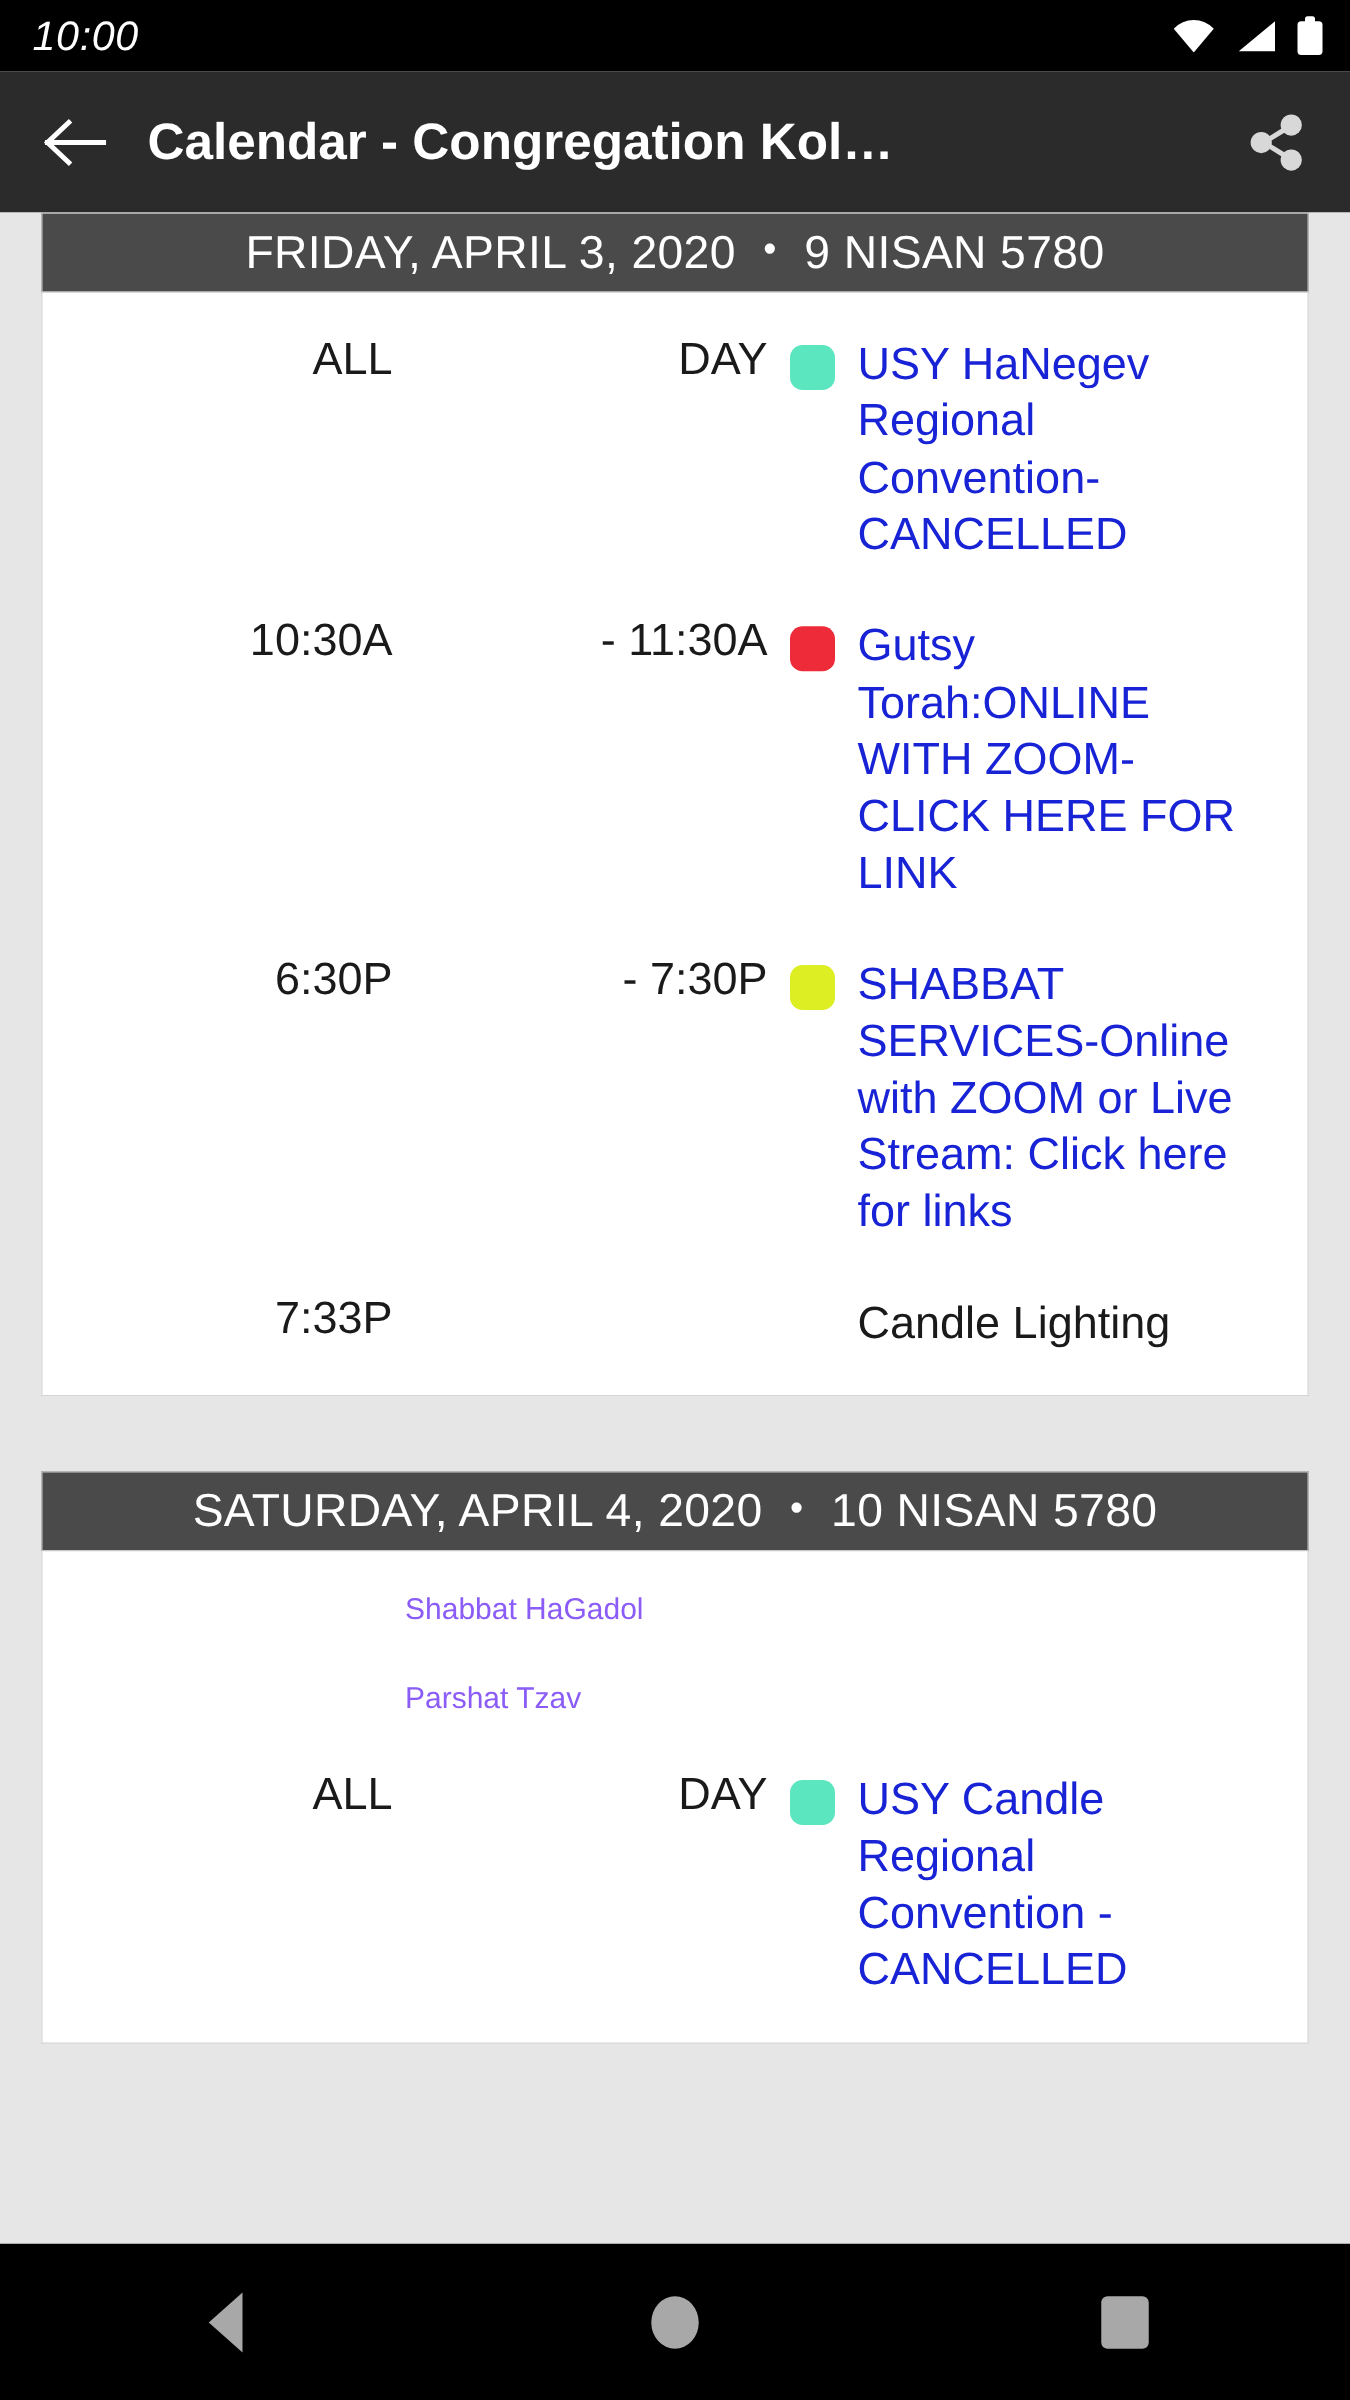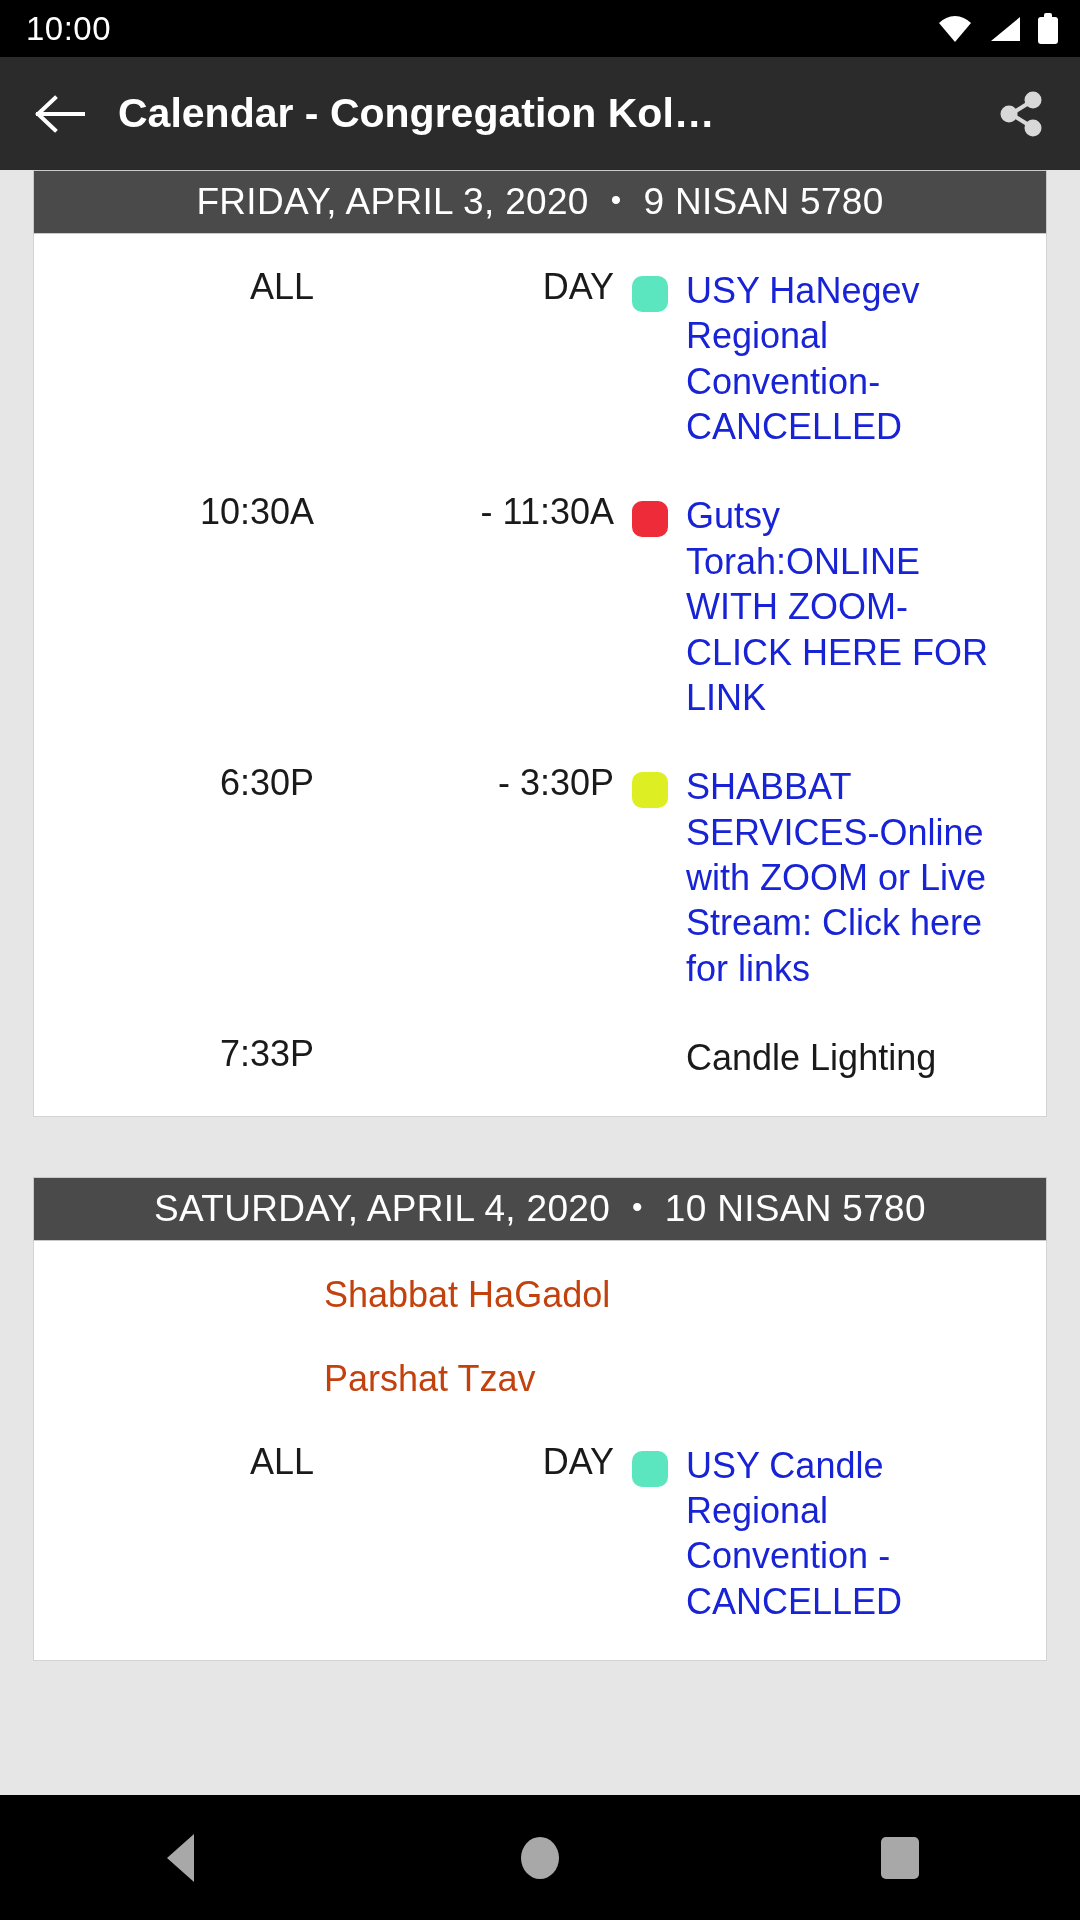--- a/index.html
+++ b/index.html
@@ -10,20 +10,21 @@
     overflow:hidden;
   }
   .phone { position:relative; width:1080px; height:1920px; background:#e6e6e6; }
 
   
   .statusbar {
     position:absolute; top:0; left:0; width:1080px; height:57px;
     background:#000; color:#fff;
     display:flex; align-items:center; justify-content:space-between;
     padding:0 22px 0 26px;
+    font-style:italic;
   }
   .status-clock { font-size:33px; letter-spacing:.5px; line-height:1; }
   .status-icons { display:flex; align-items:center; gap:17px; }
   .ic-wifi { width:34px; height:26px; }
   .ic-sig  { width:32px; height:26px; }
   .ic-bat  { width:20px; height:31px; position:relative; }
   .ic-bat .body { position:absolute; left:0; top:4px; width:20px; height:27px; background:#fff; border-radius:3px; }
   .ic-bat .tip  { position:absolute; left:6px; top:0; width:8px; height:5px; background:#fff; border-radius:2px 2px 0 0; }
 
   
@@ -83,21 +84,21 @@
   .dot { width:36px; height:36px; border-radius:10px; display:block; }
   .col-title {
     flex:1 1 auto; font-size:36px; line-height:1.26;
     color:#1823d6; padding-right:44px; cursor:pointer;
   }
   .col-title.plain { color:#1a1a1a; cursor:default; }
 
   
   .txt-row { display:flex; padding:0 0 44px 0; }
   .txt-row .spacer { width:290px; flex:0 0 290px; }
-  .txt-row .txt { font-size:36px; color:#c2410c; line-height:1.1; }
+  .txt-row .txt { font-size:24px; color:#8b5cf6; line-height:1.1; }
 
   
   .navbar {
     position:absolute; bottom:0; left:0; width:1080px; height:125px;
     background:#000; display:flex; align-items:center; justify-content:space-around;
   }
   .nav-btn { width:150px; height:125px; display:flex; align-items:center; justify-content:center; cursor:pointer; }
   .nav-back { width:0; height:0; border-top:24px solid transparent; border-bottom:24px solid transparent; border-right:27px solid #a8a8a8; }
   .nav-home { width:38px; height:42px; border-radius:50%; background:#a8a8a8; }
   .nav-rec  { width:38px; height:42px; border-radius:5px; background:#a8a8a8; }
@@ -168,21 +169,21 @@
           <div class="col-start">10:30A</div>
           <div class="col-end">- 11:30A</div>
           <div class="col-dot">
             <span class="dot" style="background:#ee2b38"></span>
           </div>
           <div class="col-title">Gutsy Torah:ONLINE WITH ZOOM-CLICK HERE FOR LINK</div>
         </div>
 
         <div class="ev-row">
           <div class="col-start">6:30P</div>
-          <div class="col-end">- 3:30P</div>
+          <div class="col-end">- 7:30P</div>
           <div class="col-dot">
             <span class="dot" style="background:#ddee22"></span>
           </div>
           <div class="col-title">SHABBAT SERVICES-Online with ZOOM or Live Stream: Click here for links</div>
         </div>
 
         <div class="ev-row">
           <div class="col-start">7:33P</div>
           <div class="col-end"></div>
           <div class="col-dot"></div>

